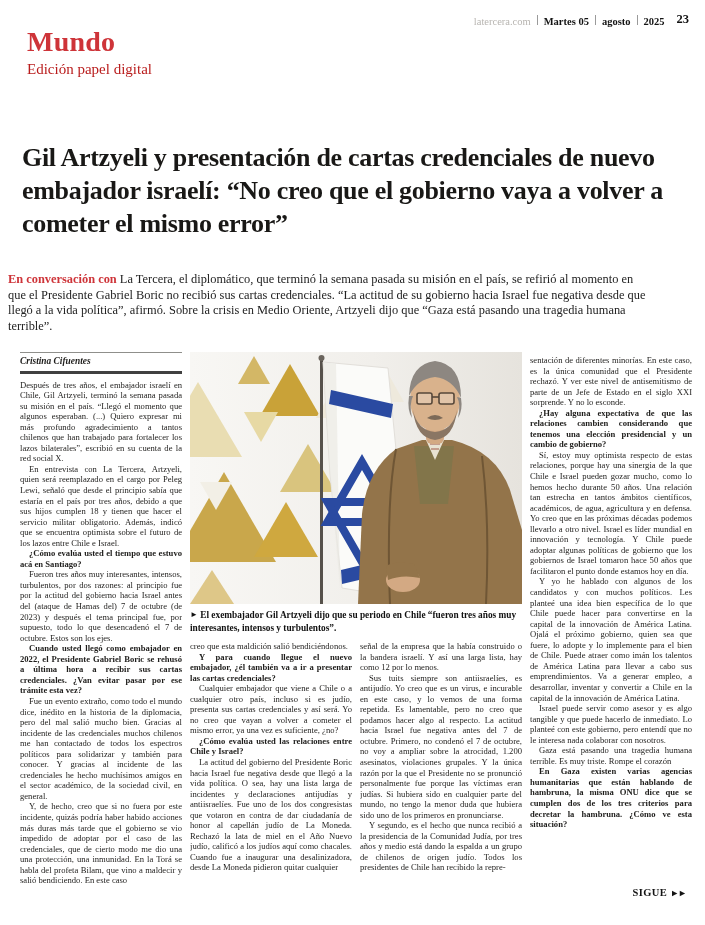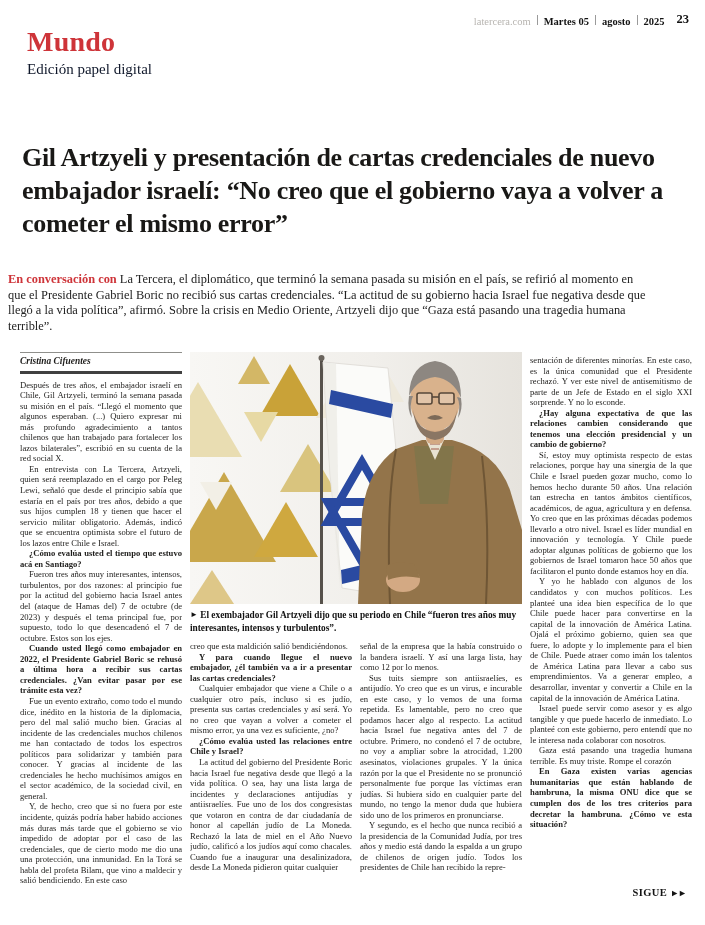--- a/index.html
+++ b/index.html
@@ -9,21 +9,21 @@
     font-family:"Liberation Serif","DejaVu Serif",serif;color:#1e1d1b;
   }
   
   .folio{position:absolute;top:12px;right:16px;display:flex;align-items:flex-end;font-size:10.5px;}
   .folio .site{color:#b7b4b0;}
   .folio .sep{display:inline-block;width:1px;height:10px;background:#9a9a9a;margin:0 6px;align-self:center;}
   .folio .datepart{font-weight:bold;color:#141414;}
   .folio .pageno{font-weight:bold;font-size:12.5px;margin-left:12px;color:#111;}
   
   .section-name{position:absolute;top:26px;left:27px;font-size:28px;font-weight:bold;color:#ce3439;letter-spacing:.2px;}
-  .section-sub{position:absolute;top:61px;left:27px;font-size:15px;color:#0f172a;}
+  .section-sub{position:absolute;top:61px;left:27px;font-size:15px;color:#b91c1c;}
   
   .headline{
     position:absolute;top:124px;left:22px;width:676px;
     font-size:26px;line-height:33px;font-weight:bold;color:#191816;letter-spacing:-.3px;
   }
   
   .lead{position:absolute;top:272px;left:8px;width:642px;font-size:12.4px;line-height:15.6px;color:#222;}
   .lead .kicker{color:#ce3439;font-weight:bold;}
   
   .main{position:absolute;top:352px;left:20px;right:13px;bottom:0;display:flex;gap:8px;overflow:hidden;}

